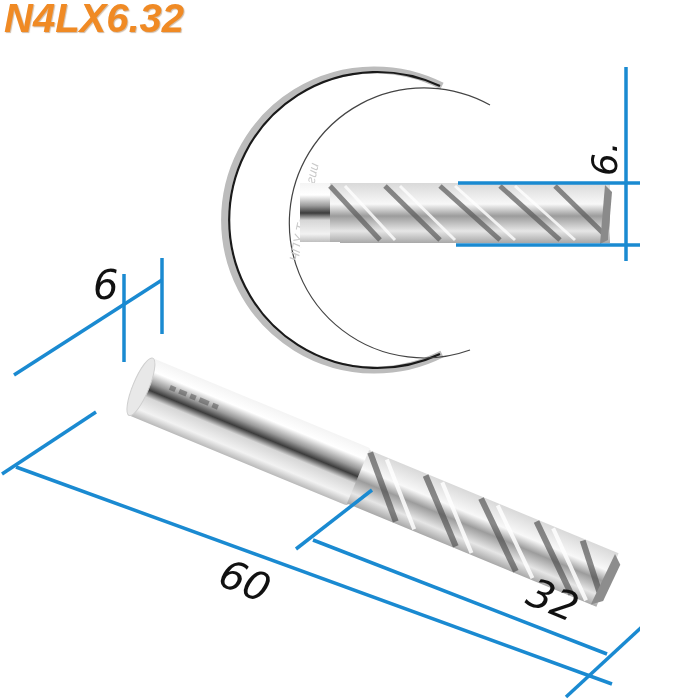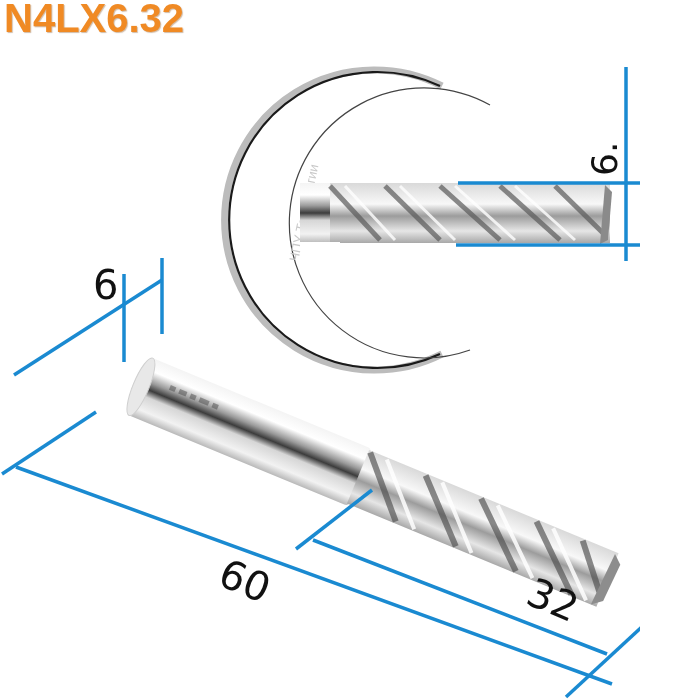--- a/index.html
+++ b/index.html
@@ -1,16 +1,16 @@
 <!DOCTYPE html>
 <html><head>
 <meta charset="utf-8">
 <style>
   html, body { margin:0; padding:0; background:#ffffff; }
-  #stage { position:relative; width:640px; height:700px; overflow:hidden; background:#ffffff; font-family:"Liberation Sans", sans-serif; }
+  #stage { position:relative; width:640px; height:700px; overflow:hidden; background:#ffffff; font-family:"Liberation Sans", sans-serif;font-style:italic; }
   .title { position:absolute; left:4px; top:-4px; font-family:"Liberation Sans", sans-serif; font-weight:bold; font-size:40px; color:#f08a24; letter-spacing:0px; text-shadow:1px 1px 1px rgba(120,60,0,0.35); }
   svg { position:absolute; left:0; top:0; }
   .dimtxt { font-family:"DejaVu Sans", sans-serif; fill:#111; }
   .brand { font-family:"Liberation Sans", sans-serif; fill:#c9c9c9; }
 </style>
 </head>
 <body>
 
 <div id="stage">
   <div class="title">N4LX6.32</div>

